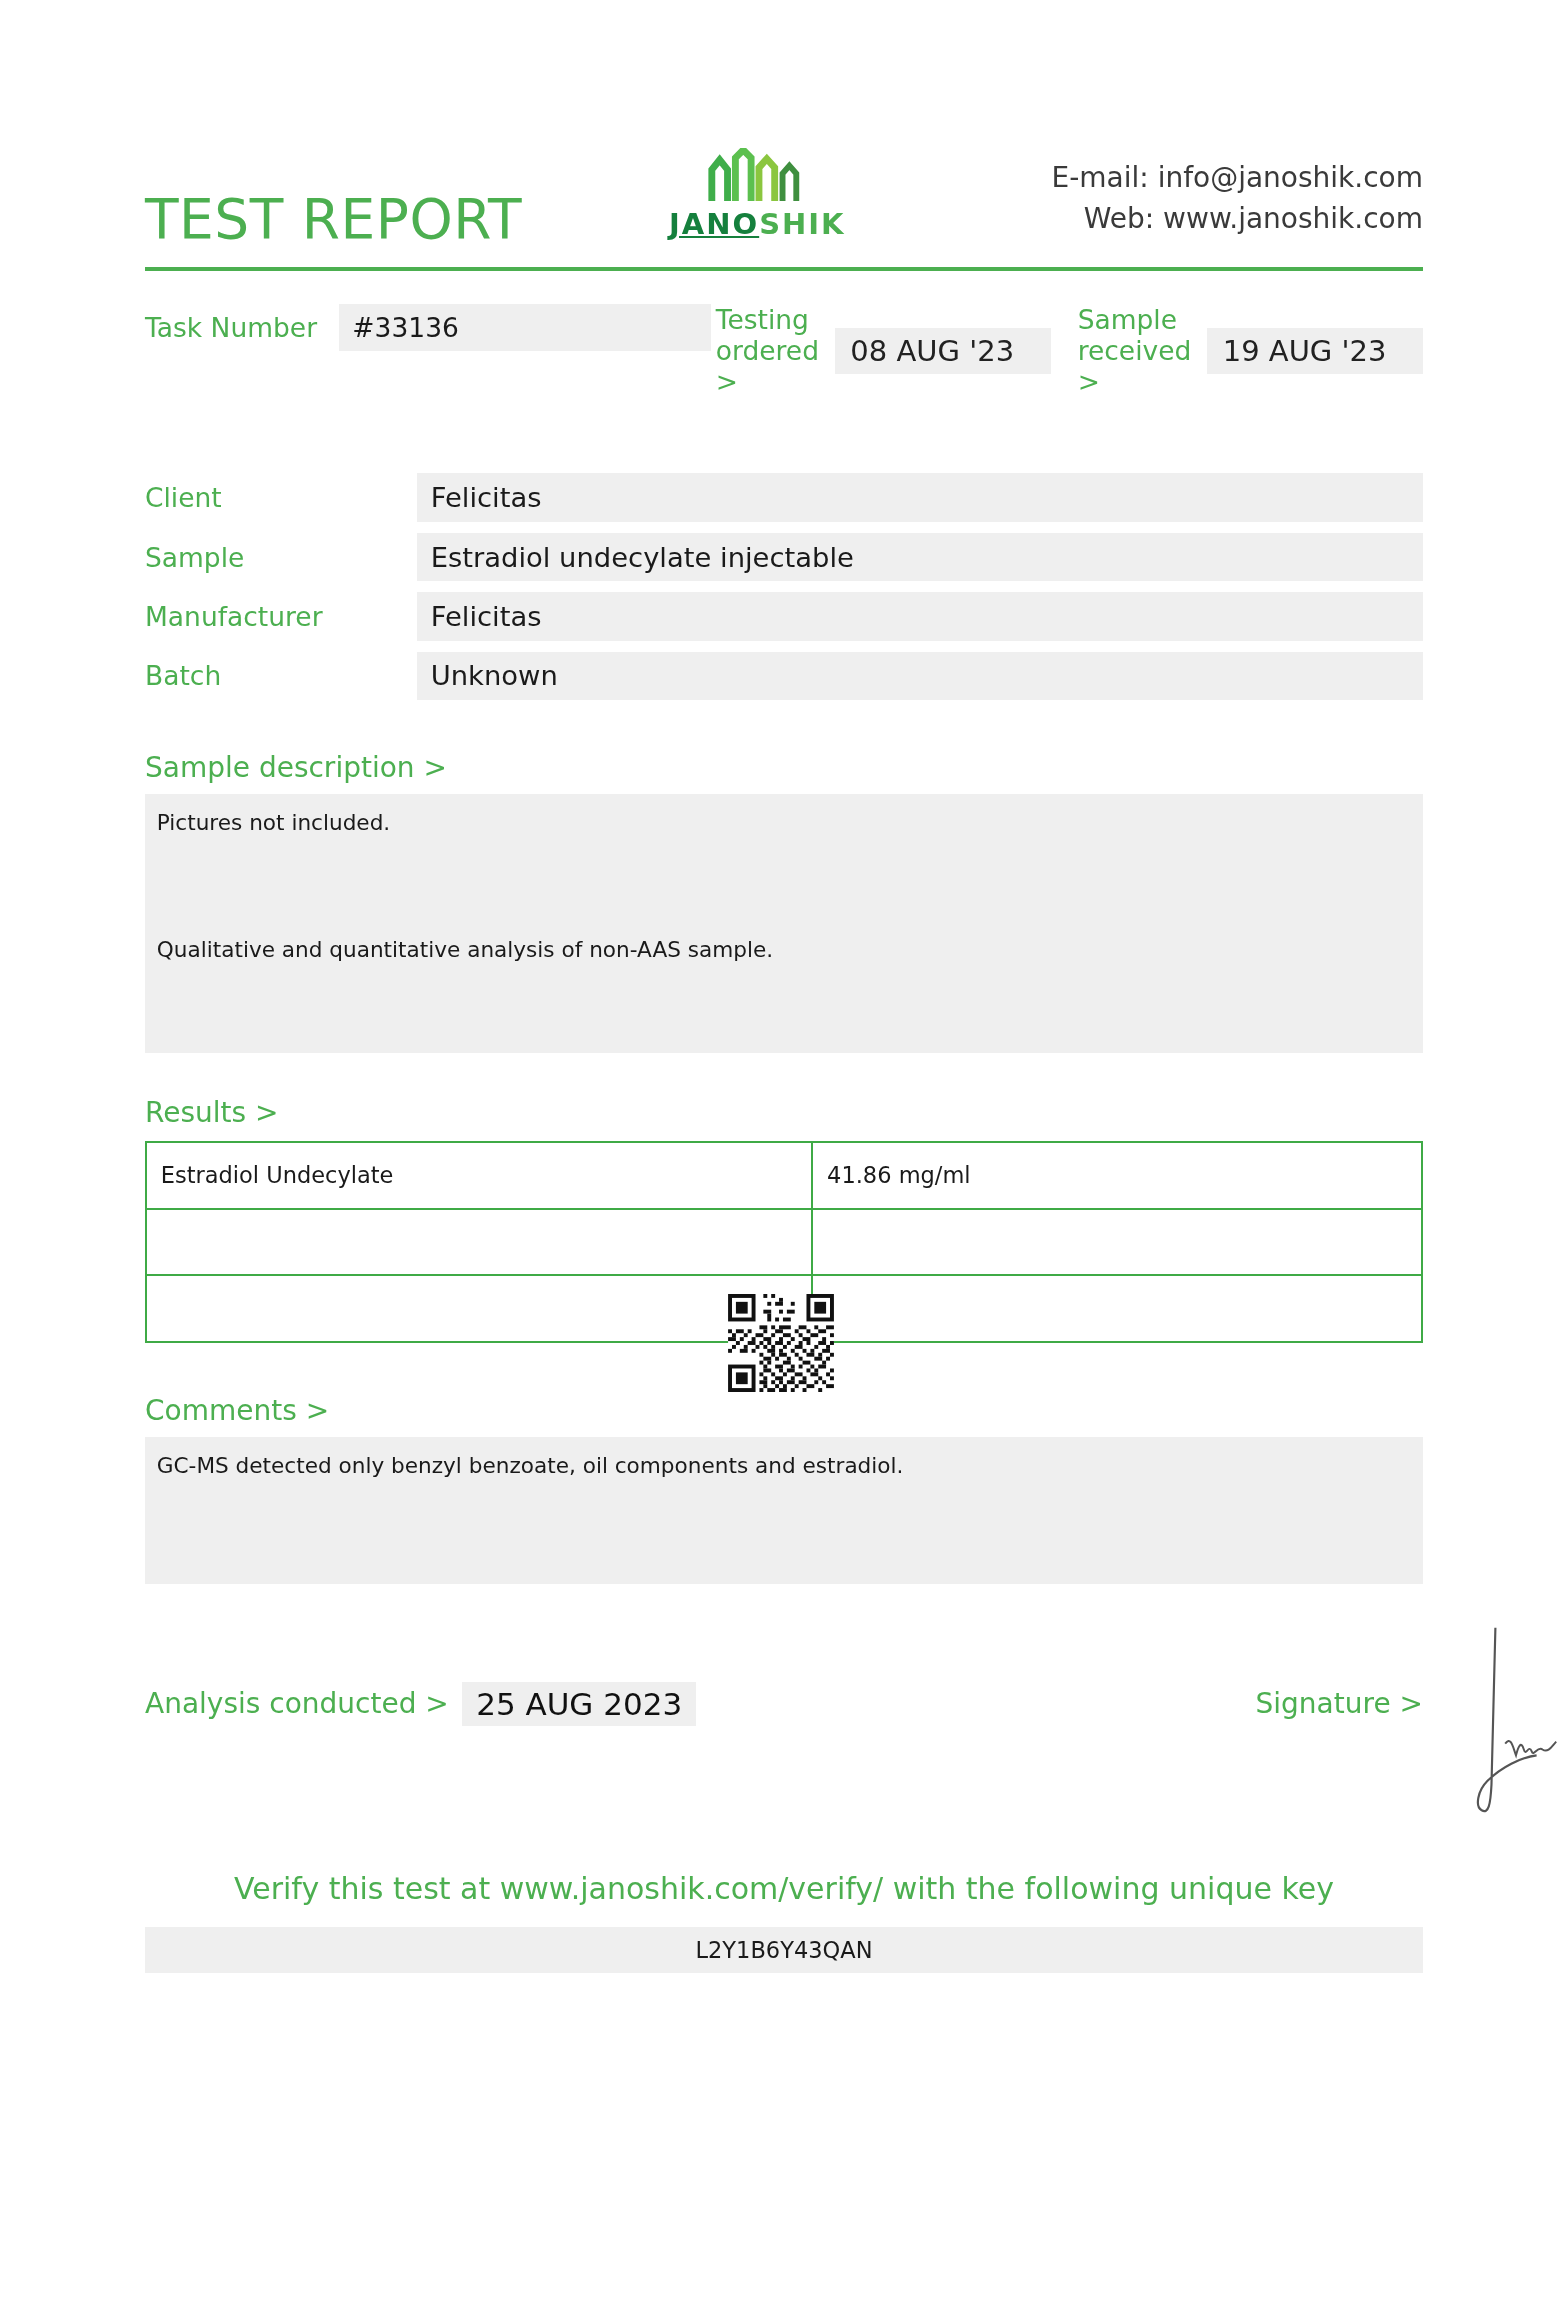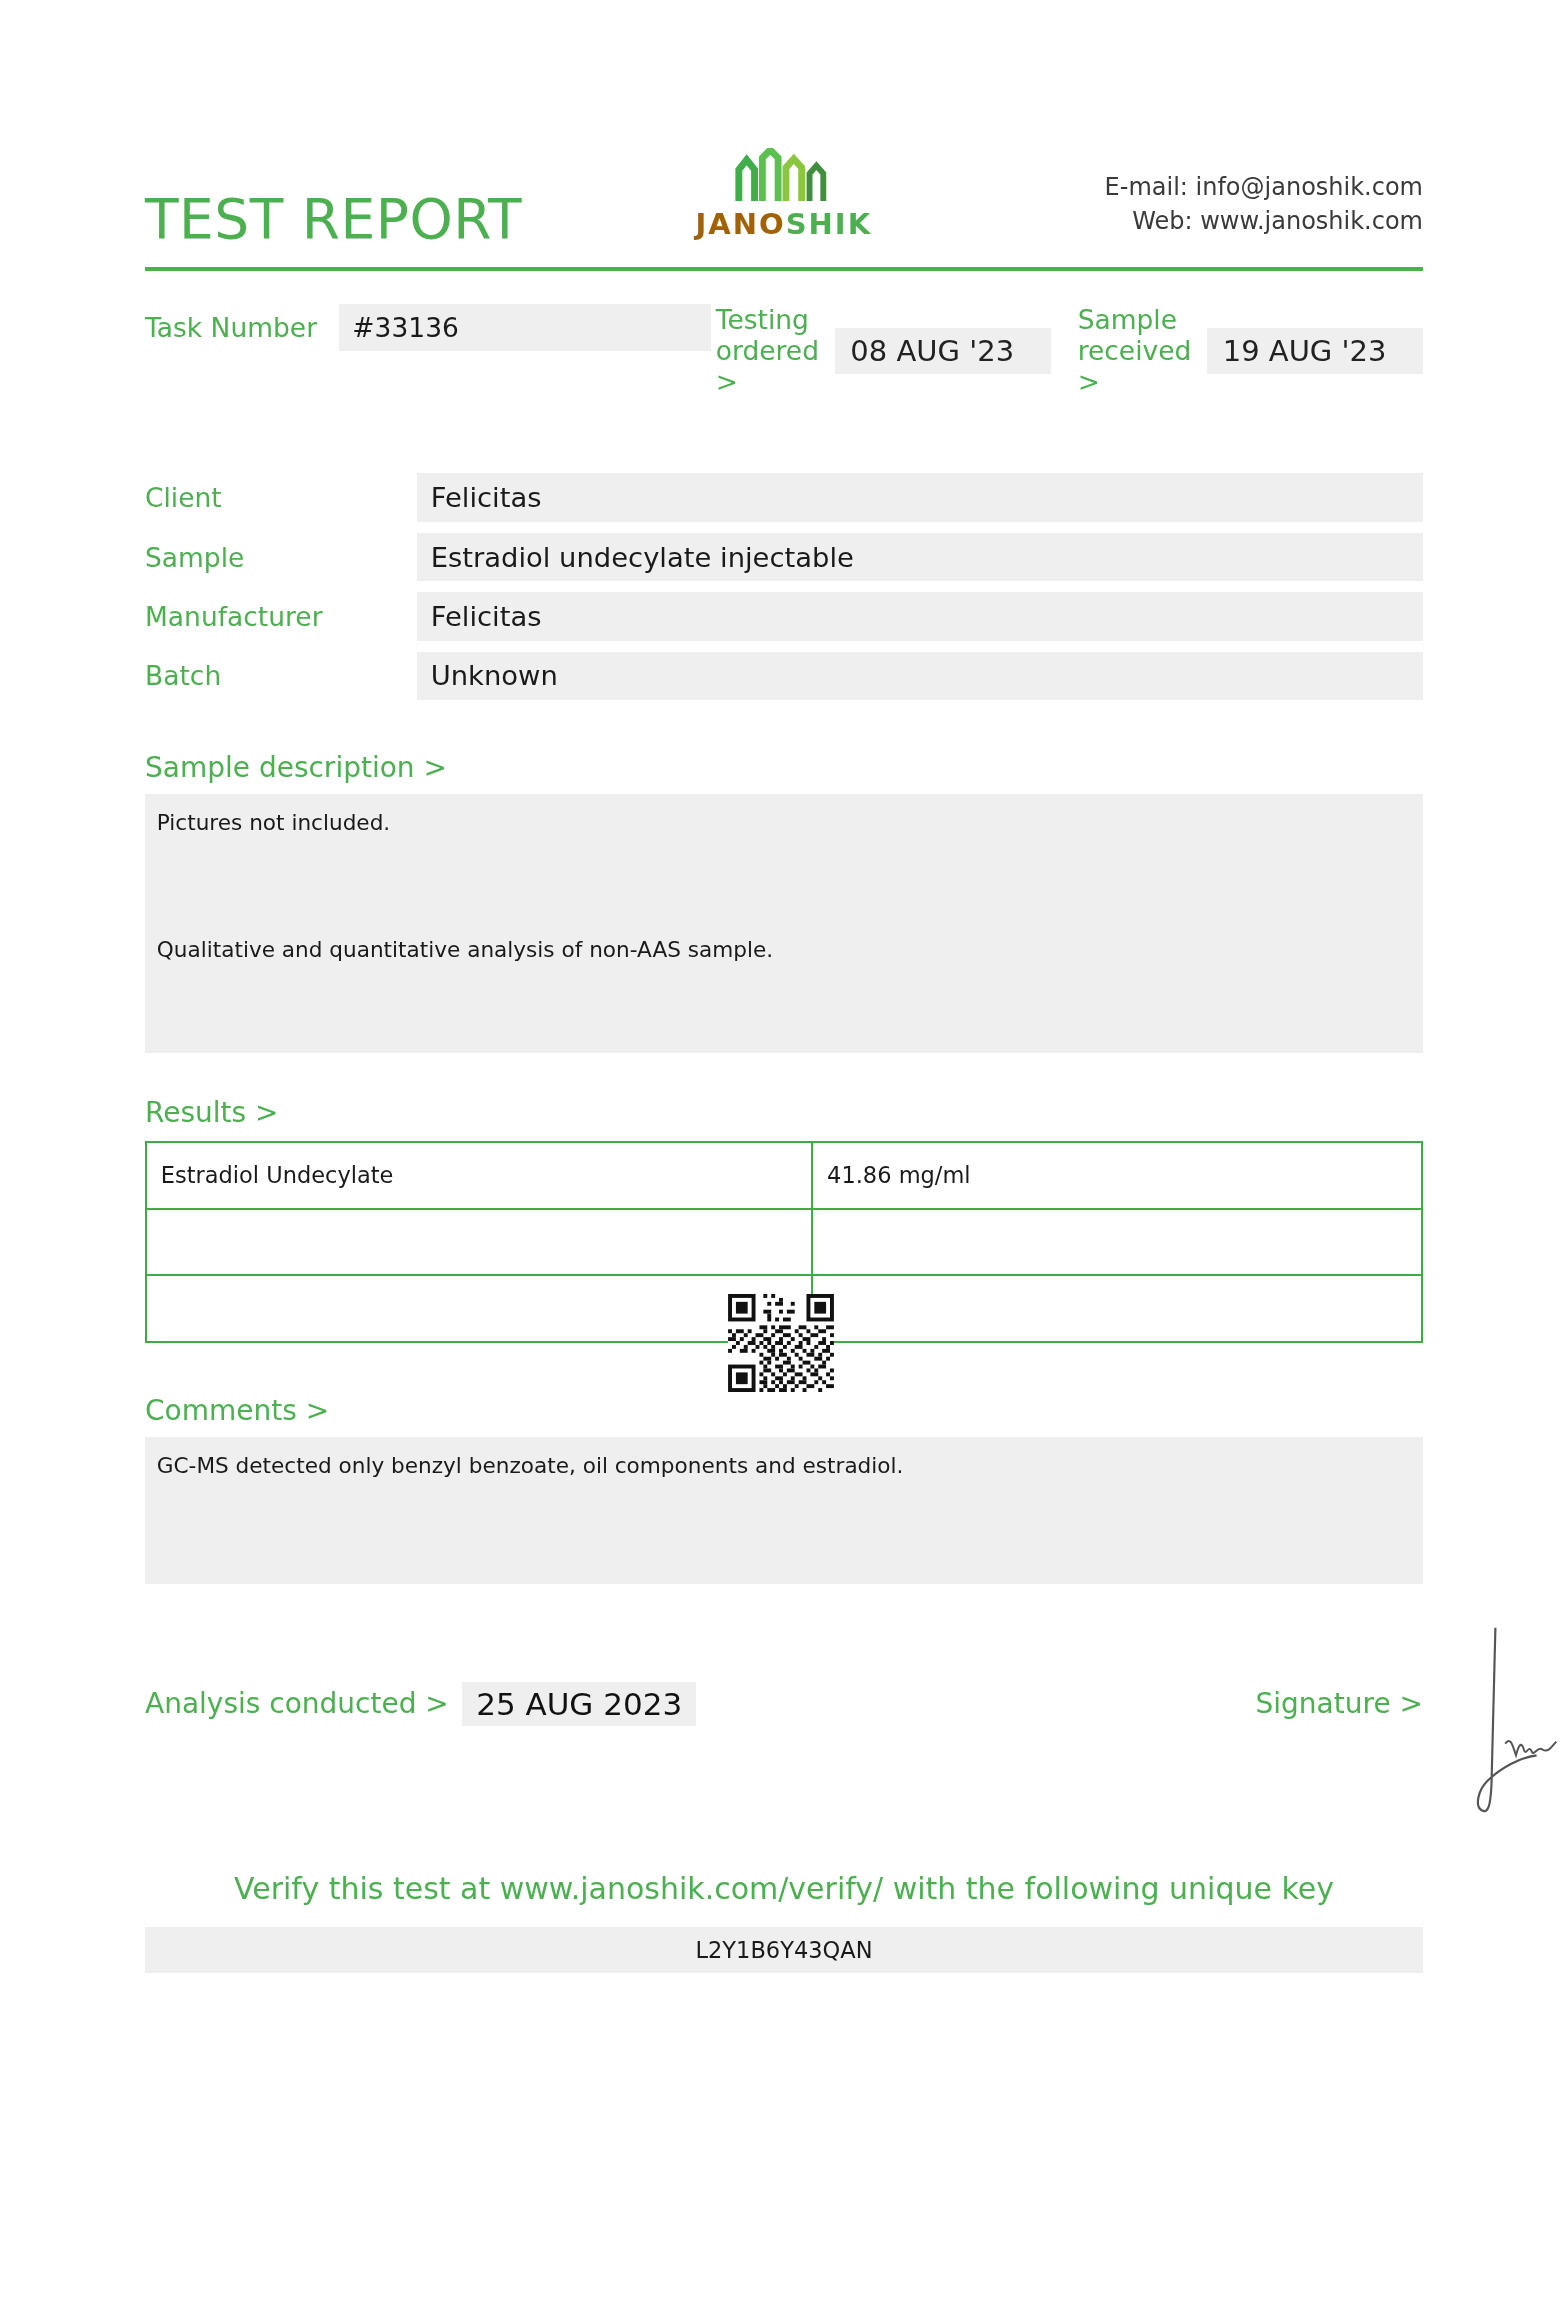--- a/index.html
+++ b/index.html
@@ -50,25 +50,25 @@
     align-items: flex-end;
     justify-content: center;
     gap: 3.9px;
   }
   .logo-wordmark {
     font-size: 29px;
     letter-spacing: 2px;
     font-weight: 700;
     margin-top: 3.9px;
   }
-  .logo-wordmark .dark { color: #a16207; }
+  .logo-wordmark .dark { color: #15803d; text-decoration: underline; }
   .logo-wordmark .green { color: #4caf50; }
   .contact {
     text-align: right;
-    font-size: 24px;
+    font-size: 28px;
     color: #3a3a3a;
     line-height: 1.45;
     margin-bottom: 7.8px;
   }
 
   .rule {
     height: 4.9px;
     background: #4caf50;
     margin-top: 19.6px;
   }

